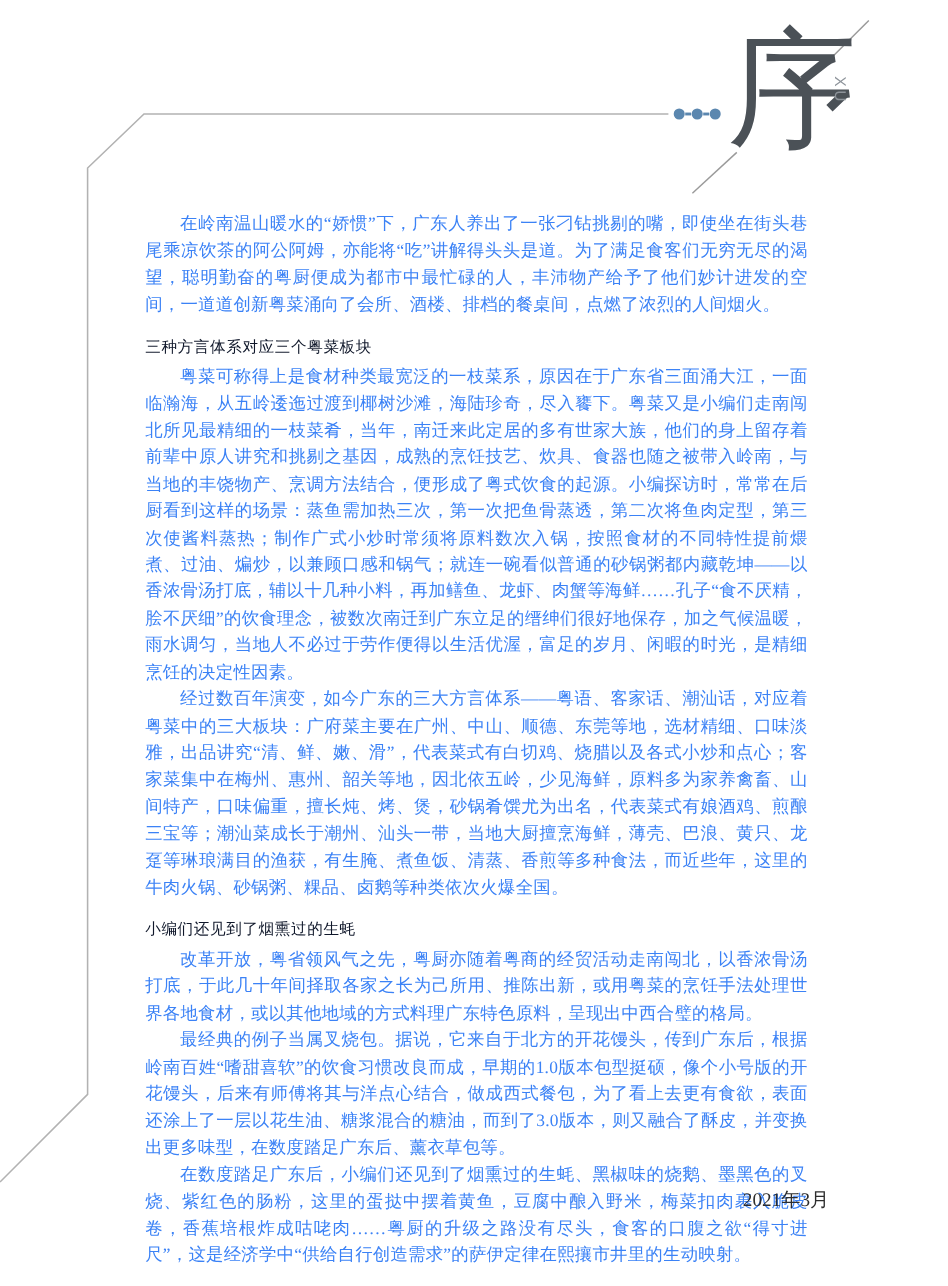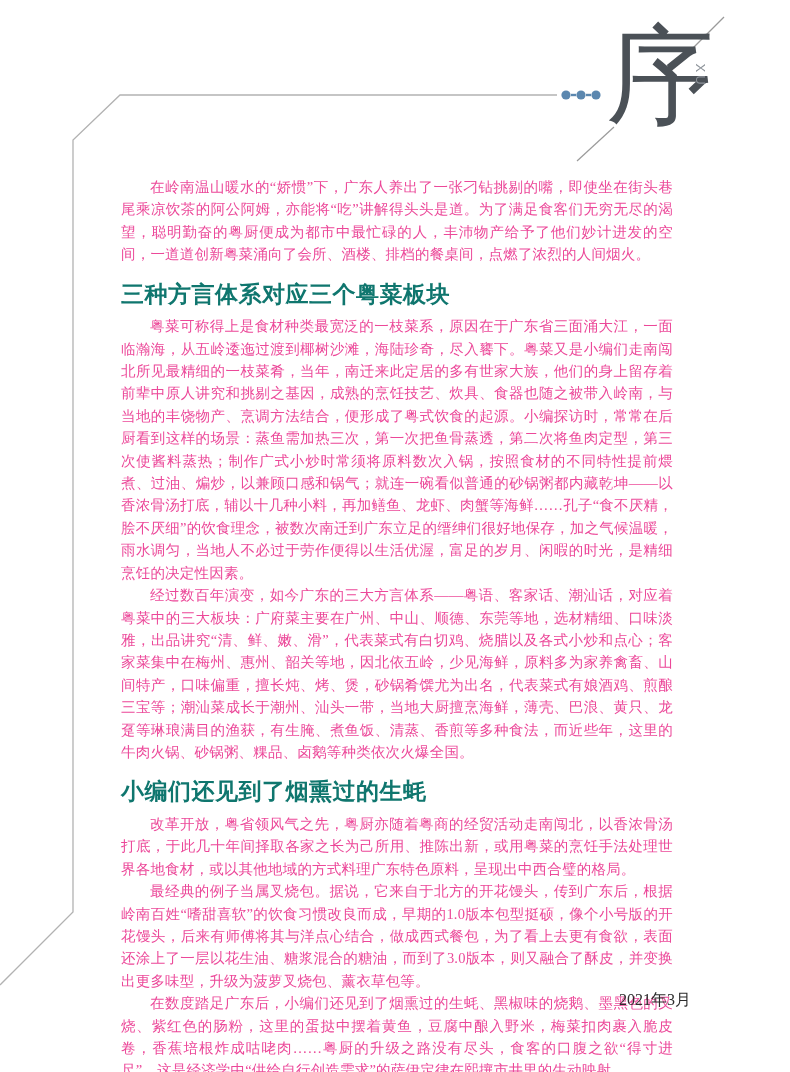--- a/index.html
+++ b/index.html
@@ -18,27 +18,27 @@
     position:absolute;left:688px;top:68px;
     font-size:13px;color:#8d939a;letter-spacing:3px;
     transform:rotate(90deg);transform-origin:center;
     font-family:"Liberation Sans","DejaVu Sans",sans-serif;
   }
   .content{
     position:absolute;left:121px;top:176px;width:552px;
   }
   .content p{
     margin:0;
-    font-size:14.5px;line-height:22.4px;color:#ec4899;
+    font-size:14.5px;line-height:22.4px;color:#3b82f6;
     text-align:justify;text-indent:2em;
     letter-spacing:0.2px;
   }
   .content h2{
     margin:15px 0 7px 0;
-    font-size:23px;font-weight:bold;color:#0f766e;
+    font-size:13px;font-weight:normal;color:#0f172a;
     letter-spacing:0.5px;line-height:1.2;
   }
   .pub-date{
     position:absolute;left:0;top:990px;width:691px;
     text-align:right;font-size:16px;color:#2d2d2d;
   }
 </style>
 </head>
 <body>
 
@@ -61,18 +61,18 @@
 
 <div class="content">
   <p>在岭南温山暖水的“娇惯”下，广东人养出了一张刁钻挑剔的嘴，即使坐在街头巷尾乘凉饮茶的阿公阿姆，亦能将“吃”讲解得头头是道。为了满足食客们无穷无尽的渴望，聪明勤奋的粤厨便成为都市中最忙碌的人，丰沛物产给予了他们妙计进发的空间，一道道创新粤菜涌向了会所、酒楼、排档的餐桌间，点燃了浓烈的人间烟火。</p>
 
   <h2>三种方言体系对应三个粤菜板块</h2>
   <p>粤菜可称得上是食材种类最宽泛的一枝菜系，原因在于广东省三面涌大江，一面临瀚海，从五岭逶迤过渡到椰树沙滩，海陆珍奇，尽入饔下。粤菜又是小编们走南闯北所见最精细的一枝菜肴，当年，南迁来此定居的多有世家大族，他们的身上留存着前辈中原人讲究和挑剔之基因，成熟的烹饪技艺、炊具、食器也随之被带入岭南，与当地的丰饶物产、烹调方法结合，便形成了粤式饮食的起源。小编探访时，常常在后厨看到这样的场景：蒸鱼需加热三次，第一次把鱼骨蒸透，第二次将鱼肉定型，第三次使酱料蒸热；制作广式小炒时常须将原料数次入锅，按照食材的不同特性提前煨煮、过油、煸炒，以兼顾口感和锅气；就连一碗看似普通的砂锅粥都内藏乾坤——以香浓骨汤打底，辅以十几种小料，再加鳝鱼、龙虾、肉蟹等海鲜……孔子“食不厌精，脍不厌细”的饮食理念，被数次南迁到广东立足的缙绅们很好地保存，加之气候温暖，雨水调匀，当地人不必过于劳作便得以生活优渥，富足的岁月、闲暇的时光，是精细烹饪的决定性因素。</p>
   <p>经过数百年演变，如今广东的三大方言体系——粤语、客家话、潮汕话，对应着粤菜中的三大板块：广府菜主要在广州、中山、顺德、东莞等地，选材精细、口味淡雅，出品讲究“清、鲜、嫩、滑”，代表菜式有白切鸡、烧腊以及各式小炒和点心；客家菜集中在梅州、惠州、韶关等地，因北依五岭，少见海鲜，原料多为家养禽畜、山间特产，口味偏重，擅长炖、烤、煲，砂锅肴馔尤为出名，代表菜式有娘酒鸡、煎酿三宝等；潮汕菜成长于潮州、汕头一带，当地大厨擅烹海鲜，薄壳、巴浪、黄只、龙趸等琳琅满目的渔获，有生腌、煮鱼饭、清蒸、香煎等多种食法，而近些年，这里的牛肉火锅、砂锅粥、粿品、卤鹅等种类依次火爆全国。</p>
 
   <h2>小编们还见到了烟熏过的生蚝</h2>
   <p>改革开放，粤省领风气之先，粤厨亦随着粤商的经贸活动走南闯北，以香浓骨汤打底，于此几十年间择取各家之长为己所用、推陈出新，或用粤菜的烹饪手法处理世界各地食材，或以其他地域的方式料理广东特色原料，呈现出中西合璧的格局。</p>
-  <p>最经典的例子当属叉烧包。据说，它来自于北方的开花馒头，传到广东后，根据岭南百姓“嗜甜喜软”的饮食习惯改良而成，早期的1.0版本包型挺硕，像个小号版的开花馒头，后来有师傅将其与洋点心结合，做成西式餐包，为了看上去更有食欲，表面还涂上了一层以花生油、糖浆混合的糖油，而到了3.0版本，则又融合了酥皮，并变换出更多味型，升级为菠萝叉烧包、薰衣草包等。</p>
+  <p>最经典的例子当属叉烧包。据说，它来自于北方的开花馒头，传到广东后，根据岭南百姓“嗜甜喜软”的饮食习惯改良而成，早期的1.0版本包型挺硕，像个小号版的开花馒头，后来有师傅将其与洋点心结合，做成西式餐包，为了看上去更有食欲，表面还涂上了一层以花生油、糖浆混合的糖油，而到了3.0版本，则又融合了酥皮，并变换出更多味型，在数度踏足广东后、薰衣草包等。</p>
   <p>在数度踏足广东后，小编们还见到了烟熏过的生蚝、黑椒味的烧鹅、墨黑色的叉烧、紫红色的肠粉，这里的蛋挞中摆着黄鱼，豆腐中酿入野米，梅菜扣肉裹入脆皮卷，香蕉培根炸成咕咾肉……粤厨的升级之路没有尽头，食客的口腹之欲“得寸进尺”，这是经济学中“供给自行创造需求”的萨伊定律在熙攘市井里的生动映射。</p>
 
 </div>
 
 <div class="pub-date">2021年3月</div>
 
 </body></html>

